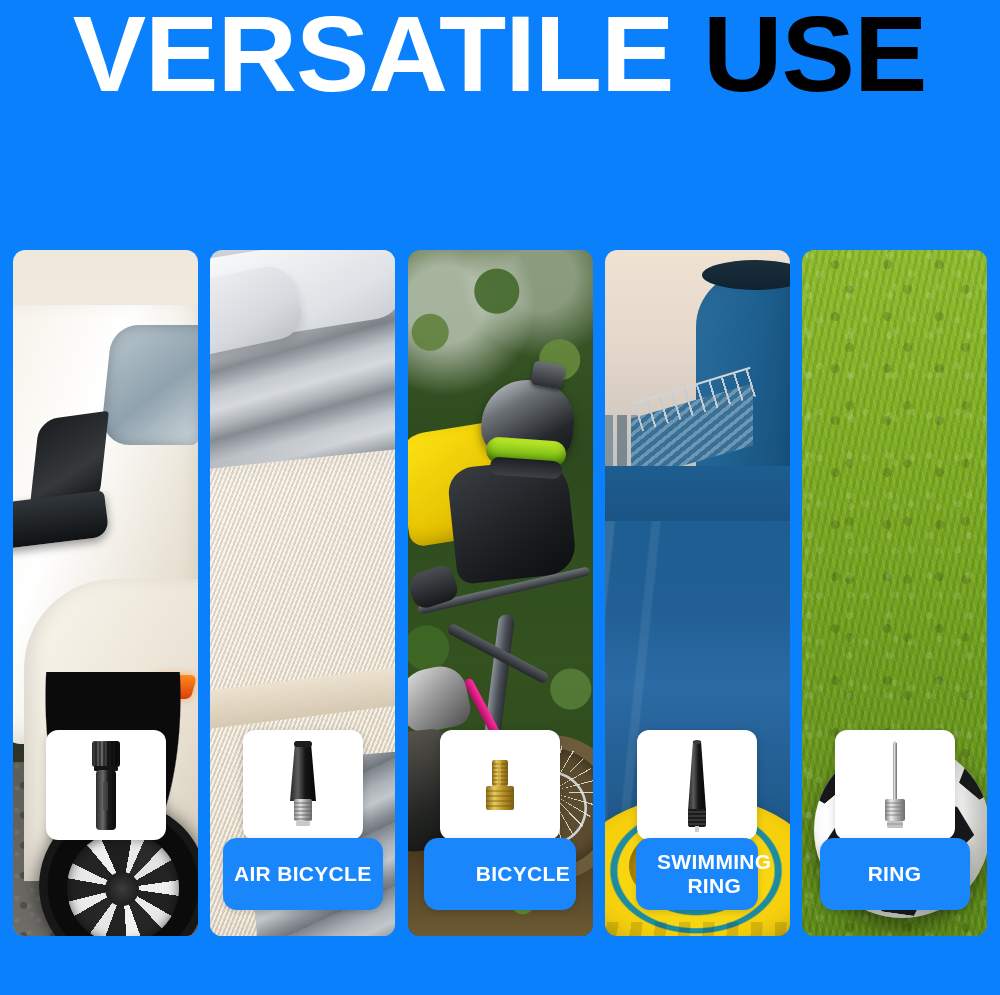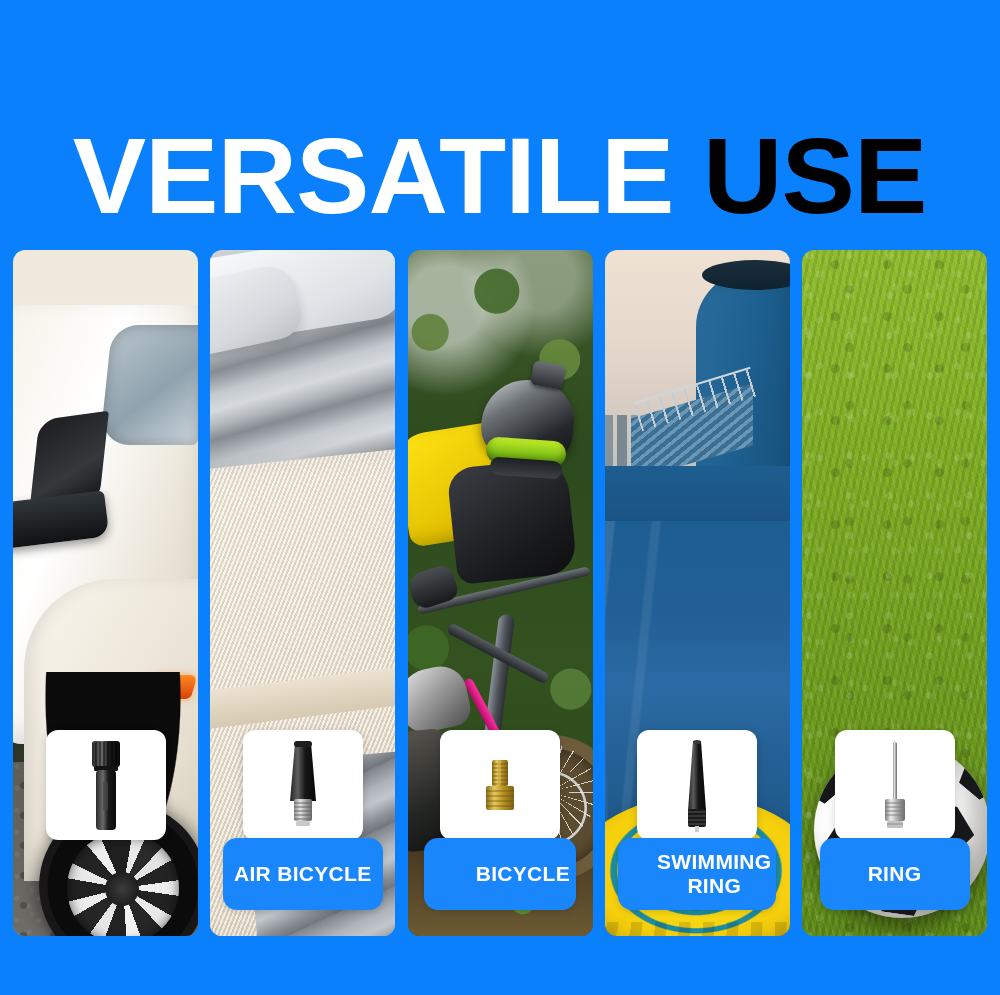--- a/index.html
+++ b/index.html
@@ -9,21 +9,21 @@
     background:#0a80fc;
     font-family:"Liberation Sans", sans-serif;
     overflow:hidden;
     position:relative;
   }
 
   
   .header{
     position:absolute;
     top:0; left:0; width:1000px; height:230px;
-    display:flex; align-items:flex-end; justify-content:center;
+    display:flex; align-items:flex-start; justify-content:center;
   }
   .title{
     font-size:108px;
     font-weight:bold;
     letter-spacing:-1px;
     line-height:1;
     white-space:nowrap;
     transform:scaleX(1.02);
   }
   .title .w1{ color:#ffffff; }
@@ -470,21 +470,21 @@
     font-size:21px;
     font-weight:bold;
     line-height:1.12;
     text-align:center;
     letter-spacing:.3px;
     white-space:pre-line;
   }
   .p-car .label-card{ width:134px; }
   .p-cushion .label-card{ width:160px; }
   .p-bike .label-card{ width:152px;justify-content:flex-end; }
-  .p-ring .label-card{ width:158px;padding-left:40px; }
+  .p-ring .label-card{ width:122px;padding-left:40px; }
   .p-ball .label-card{ width:150px; }
 </style>
 </head>
 <body>
 
 <div class="header">
   <h1 class="title"><span class="w1">VERSATILE</span><span class="w2"> USE</span></h1>
 </div>
 
 <div class="panel-row">

